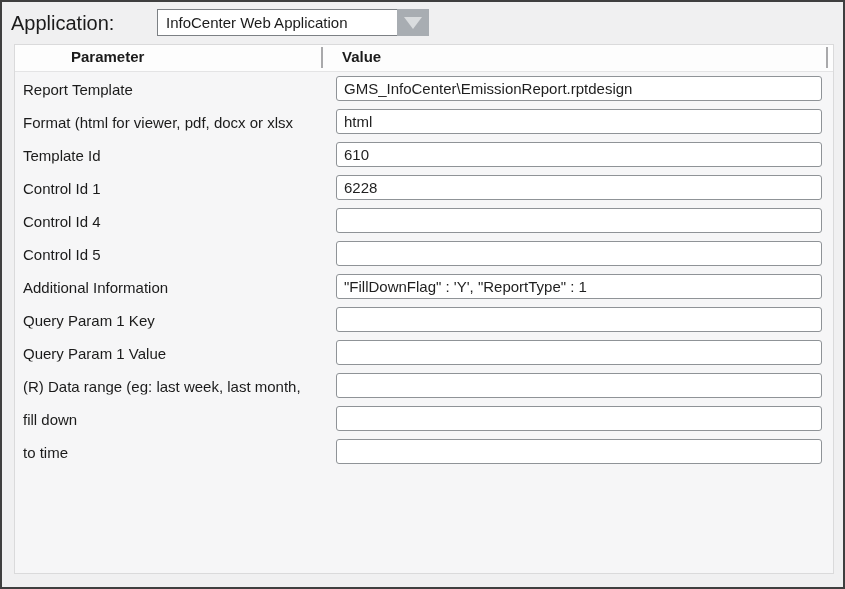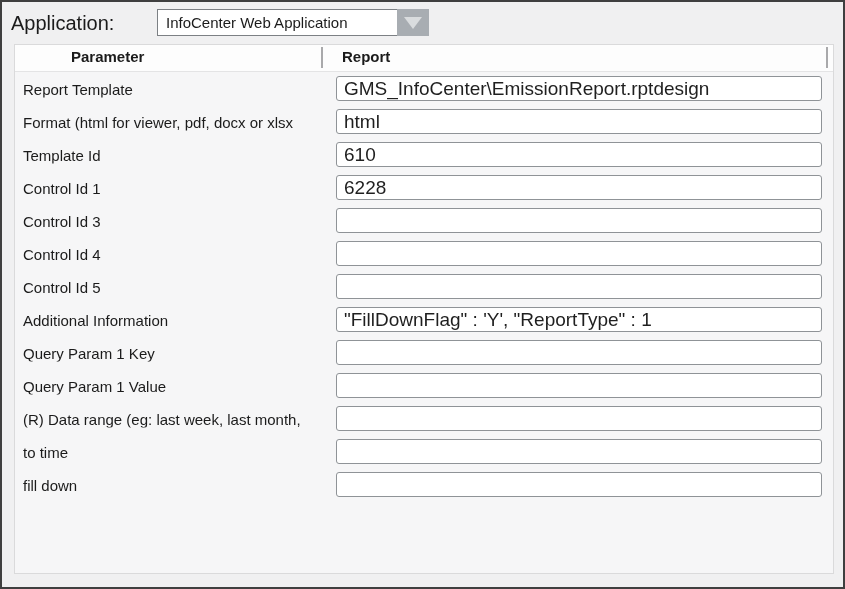--- a/index.html
+++ b/index.html
@@ -85,42 +85,42 @@
   }
   .row-input {
     position: absolute; left: 321px; top: 4px;
     width: 486px; height: 25px;
     box-sizing: border-box;
     background: #ffffff;
     border: 1px solid #8f9397;
     border-radius: 3px;
     padding: 0 7px;
     font-family: "Liberation Sans", sans-serif;
-    font-size: 19px;
+    font-size: 15px;
     color: #1f1f1f;
   }
 </style>
 </head>
 <body>
 
 <span class="app-label">Application:</span>
 
 <div class="combo-field">
   <span>InfoCenter Web Application</span>
 </div>
 
 <button class="combo-button">
   <span class="tri"></span>
 </button>
 
 <div class="param-table">
   <div class="table-header">
     <span class="th th-param">Parameter</span>
     <span class="col-sep col-sep-mid"></span>
-    <span class="th th-value">Report</span>
+    <span class="th th-value">Value</span>
     <span class="col-sep col-sep-right"></span>
   </div>
   <div class="rows">
   <div class="row">
     <span class="row-label">Report Template</span>
     <input class="row-input" type="text" value="GMS_InfoCenter\EmissionReport.rptdesign" style="">
   </div>
 
   <div class="row">
     <span class="row-label">Format (html for viewer, pdf, docx or xlsx</span>
@@ -131,24 +131,20 @@
     <span class="row-label">Template Id</span>
     <input class="row-input" type="text" value="610" style="">
   </div>
 
   <div class="row">
     <span class="row-label">Control Id 1</span>
     <input class="row-input" type="text" value="6228" style="">
   </div>
 
 
-  <div class="row">
-    <span class="row-label">Control Id 3</span>
-    <input class="row-input" type="text" value="" style="">
-  </div>
 
   <div class="row">
     <span class="row-label">Control Id 4</span>
     <input class="row-input" type="text" value="" style="">
   </div>
 
   <div class="row">
     <span class="row-label">Control Id 5</span>
     <input class="row-input" type="text" value="" style="">
   </div>
@@ -168,22 +164,22 @@
     <input class="row-input" type="text" value="" style="">
   </div>
 
   <div class="row">
     <span class="row-label">(R) Data range (eg: last week, last month,</span>
     <input class="row-input" type="text" value="" style="">
   </div>
 
 
   <div class="row">
-    <span class="row-label">to time</span>
+    <span class="row-label">fill down</span>
     <input class="row-input" type="text" value="" style="">
   </div>
 
   <div class="row">
-    <span class="row-label">fill down</span>
+    <span class="row-label">to time</span>
     <input class="row-input" type="text" value="" style="">
   </div>
 </div>
 </div>
 
 </body></html>

